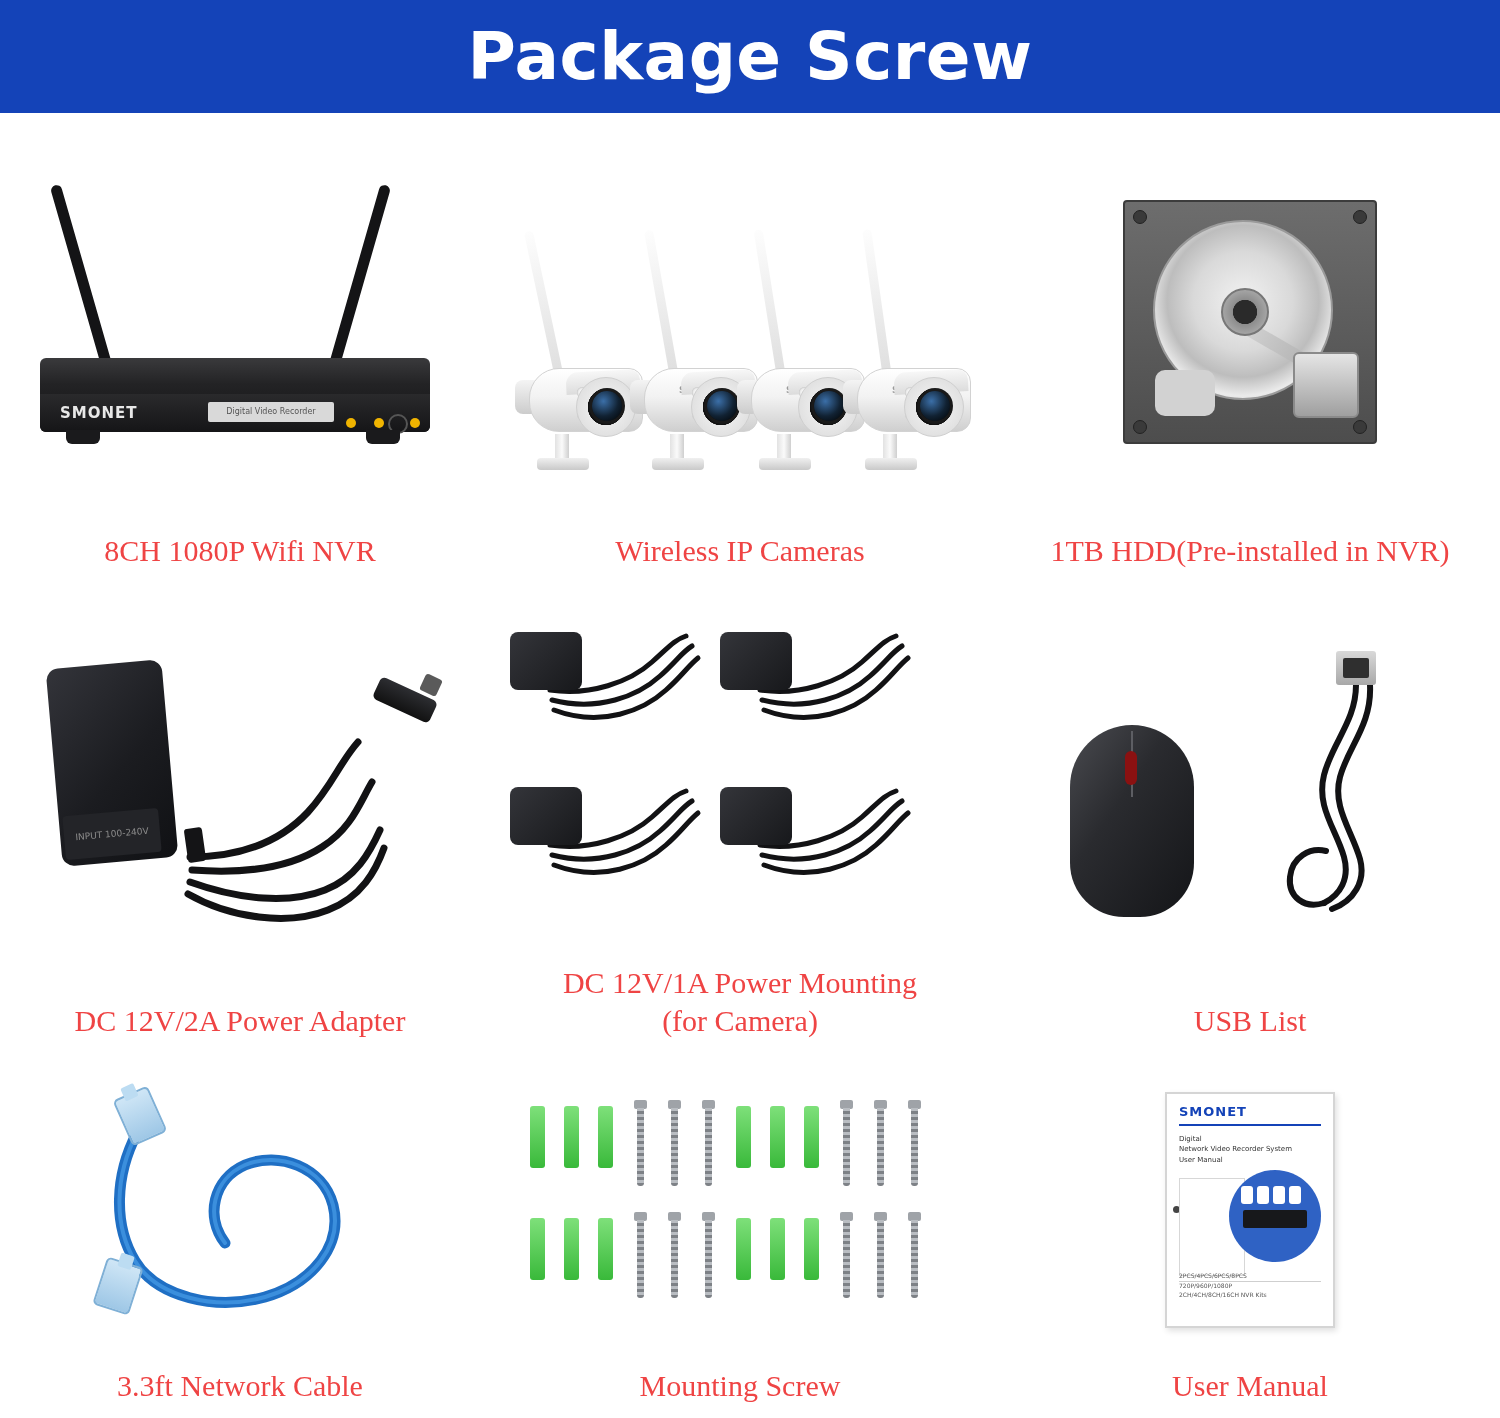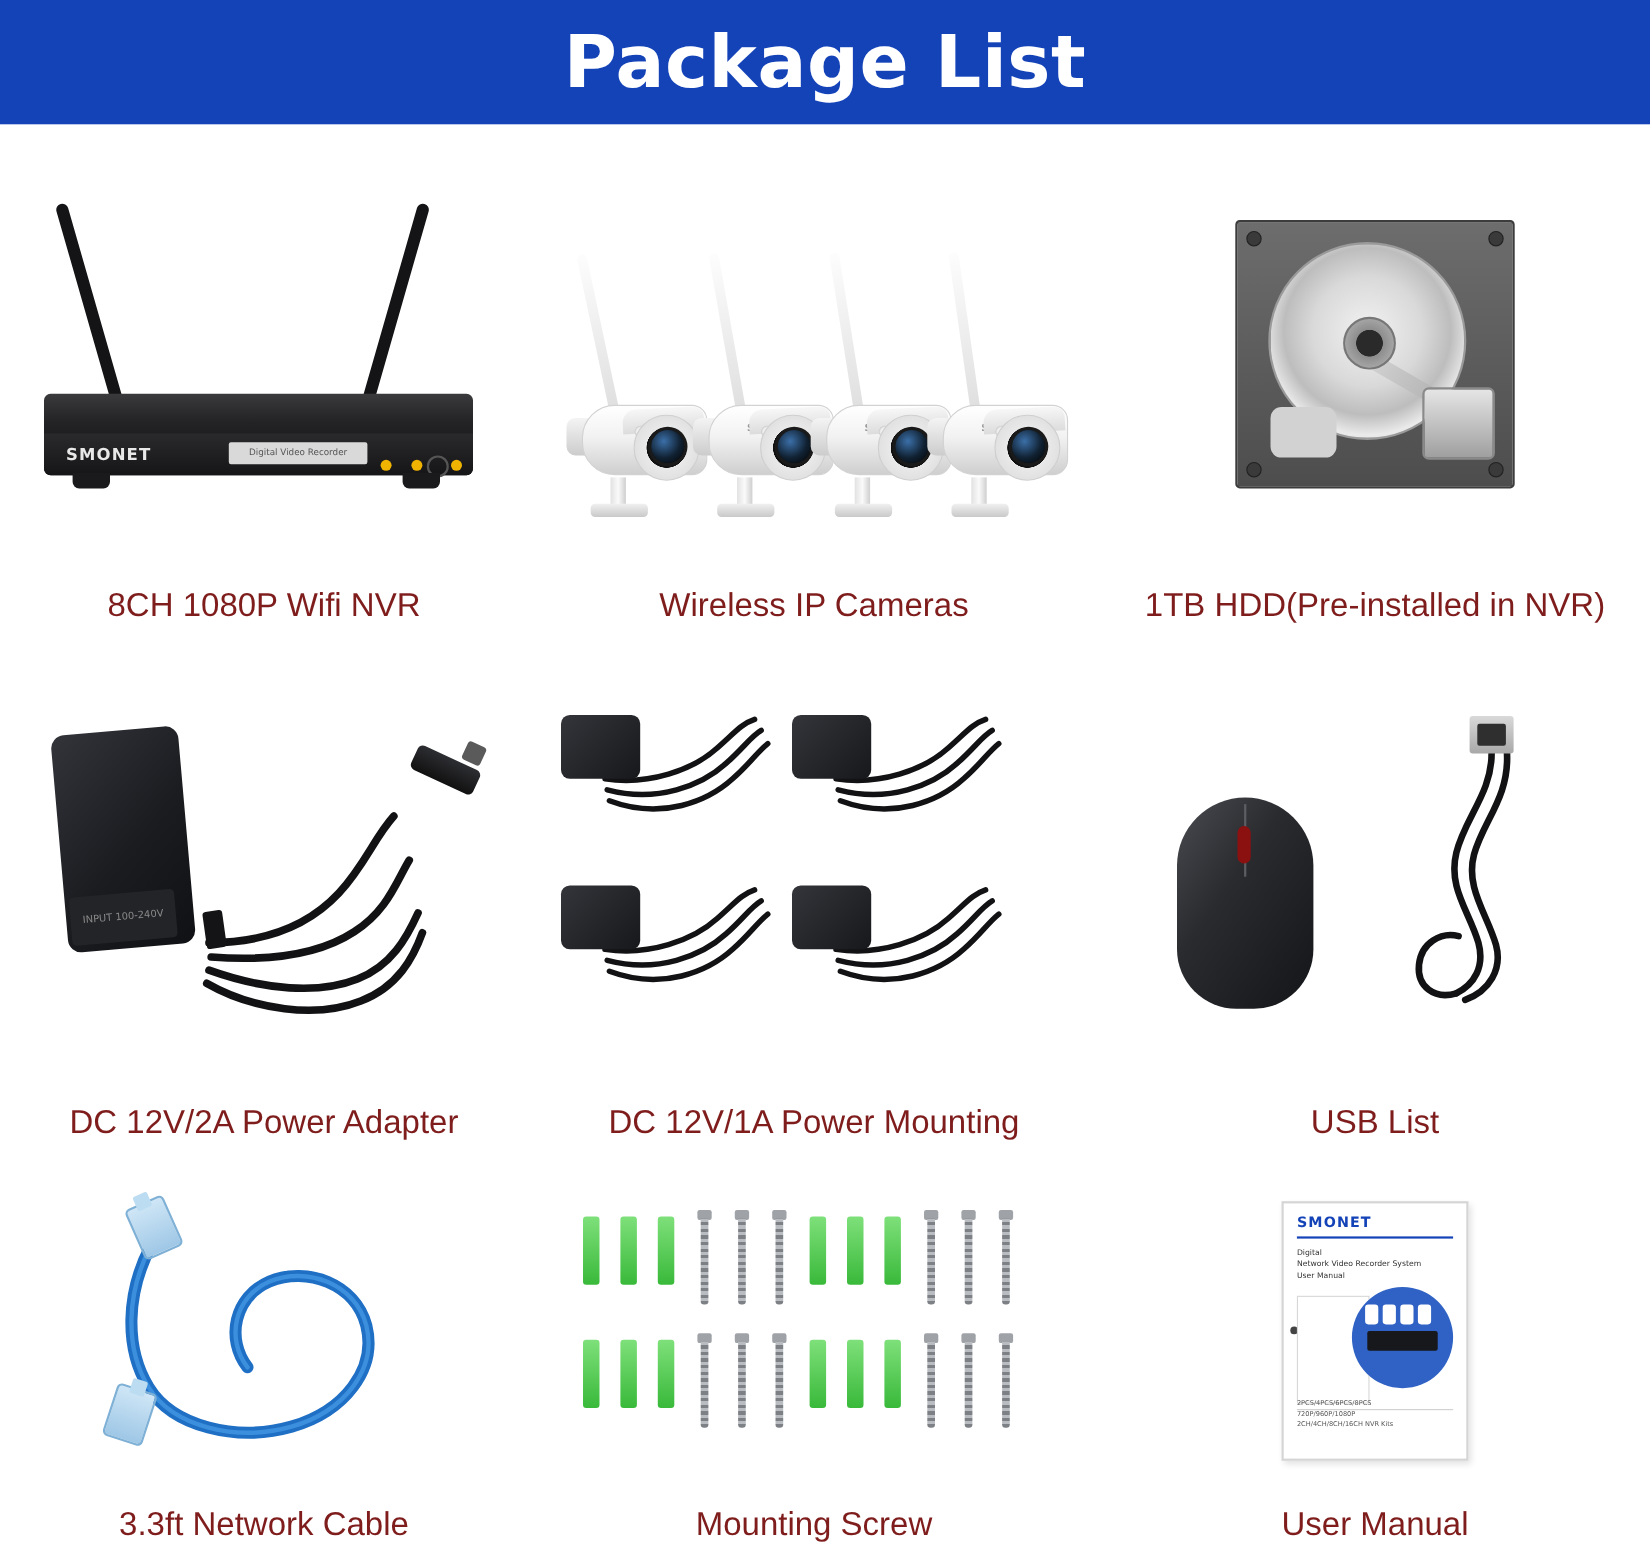--- a/index.html
+++ b/index.html
@@ -46,24 +46,24 @@
     flex: 1 1 auto;
     width: 100%;
     display: flex;
     align-items: center;
     justify-content: center;
     position: relative;
   }
   .caption {
     text-align: center;
     font-size: 30px;
-    color: #7f1d1d;
+    color: #ef4444;
     line-height: 1.25;
     padding: 0 10px 14px 10px;
-    font-family: Liberation Sans, sans-serif;
+    font-family: Liberation Serif, serif;
   }
   .caption .sub { display: block; }
 
   
   .nvr-wrap { position: relative; width: 420px; height: 300px; }
   .nvr-box {
     position: absolute; left: 10px; top: 186px; width: 390px; height: 74px;
     background: linear-gradient(180deg,#3a3a3c 0%,#232325 35%,#121214 100%);
     border-radius: 6px;
   }
@@ -264,21 +264,21 @@
   .manual .mcams i { display: inline-block; width: 12px; height: 18px; background: #fff; border-radius: 3px; margin-right: 4px; }
   .manual .mfoot { position: absolute; left: 12px; bottom: 26px; font-size: 6px; color: #555; line-height: 1.6; }
   .manual .mrule { position: absolute; left: 12px; right: 12px; bottom: 44px; height: 1px; background: #cfcfcf; }
   .manual .mhole { position: absolute; left: 6px; top: 112px; width: 7px; height: 7px; border-radius: 50%; background: #444; }
   .manual .msketch { position: absolute; left: 12px; top: 84px; width: 64px; height: 96px; border: 1px solid #d7d7d7; }
 </style>
 </head>
 <body>
 
 <div class="header">
-  <div class="header-title">Package List</div>
+  <div class="header-title">Package Screw</div>
 </div>
 
 <div class="grid">
 
   <div class="cell">
     <div class="art">
       <div class="nvr-wrap">
         <div class="ant a1"></div>
         <div class="ant a2"></div>
         <div class="nvr-box"></div>
@@ -445,20 +445,21 @@
               <path d="M42 76 C 88 88, 128 72, 150 52 C 166 38, 172 28, 182 22"></path>
               <path d="M44 86 C 92 104, 134 86, 156 66 C 172 52, 178 42, 188 34"></path>
             </g>
           </svg>
           <div class="brick"></div>
         </div>
       </div>
     </div>
     <div class="caption">
       <span>DC 12V/1A Power Mounting</span>
+      <span class="sub">(for Camera)</span>
     </div>
   </div>
 
   <div class="cell">
     <div class="art">
       <div class="mouse-wrap">
         <div class="mouse">
           <div class="split"></div>
           <div class="wheel"></div>
         </div>

